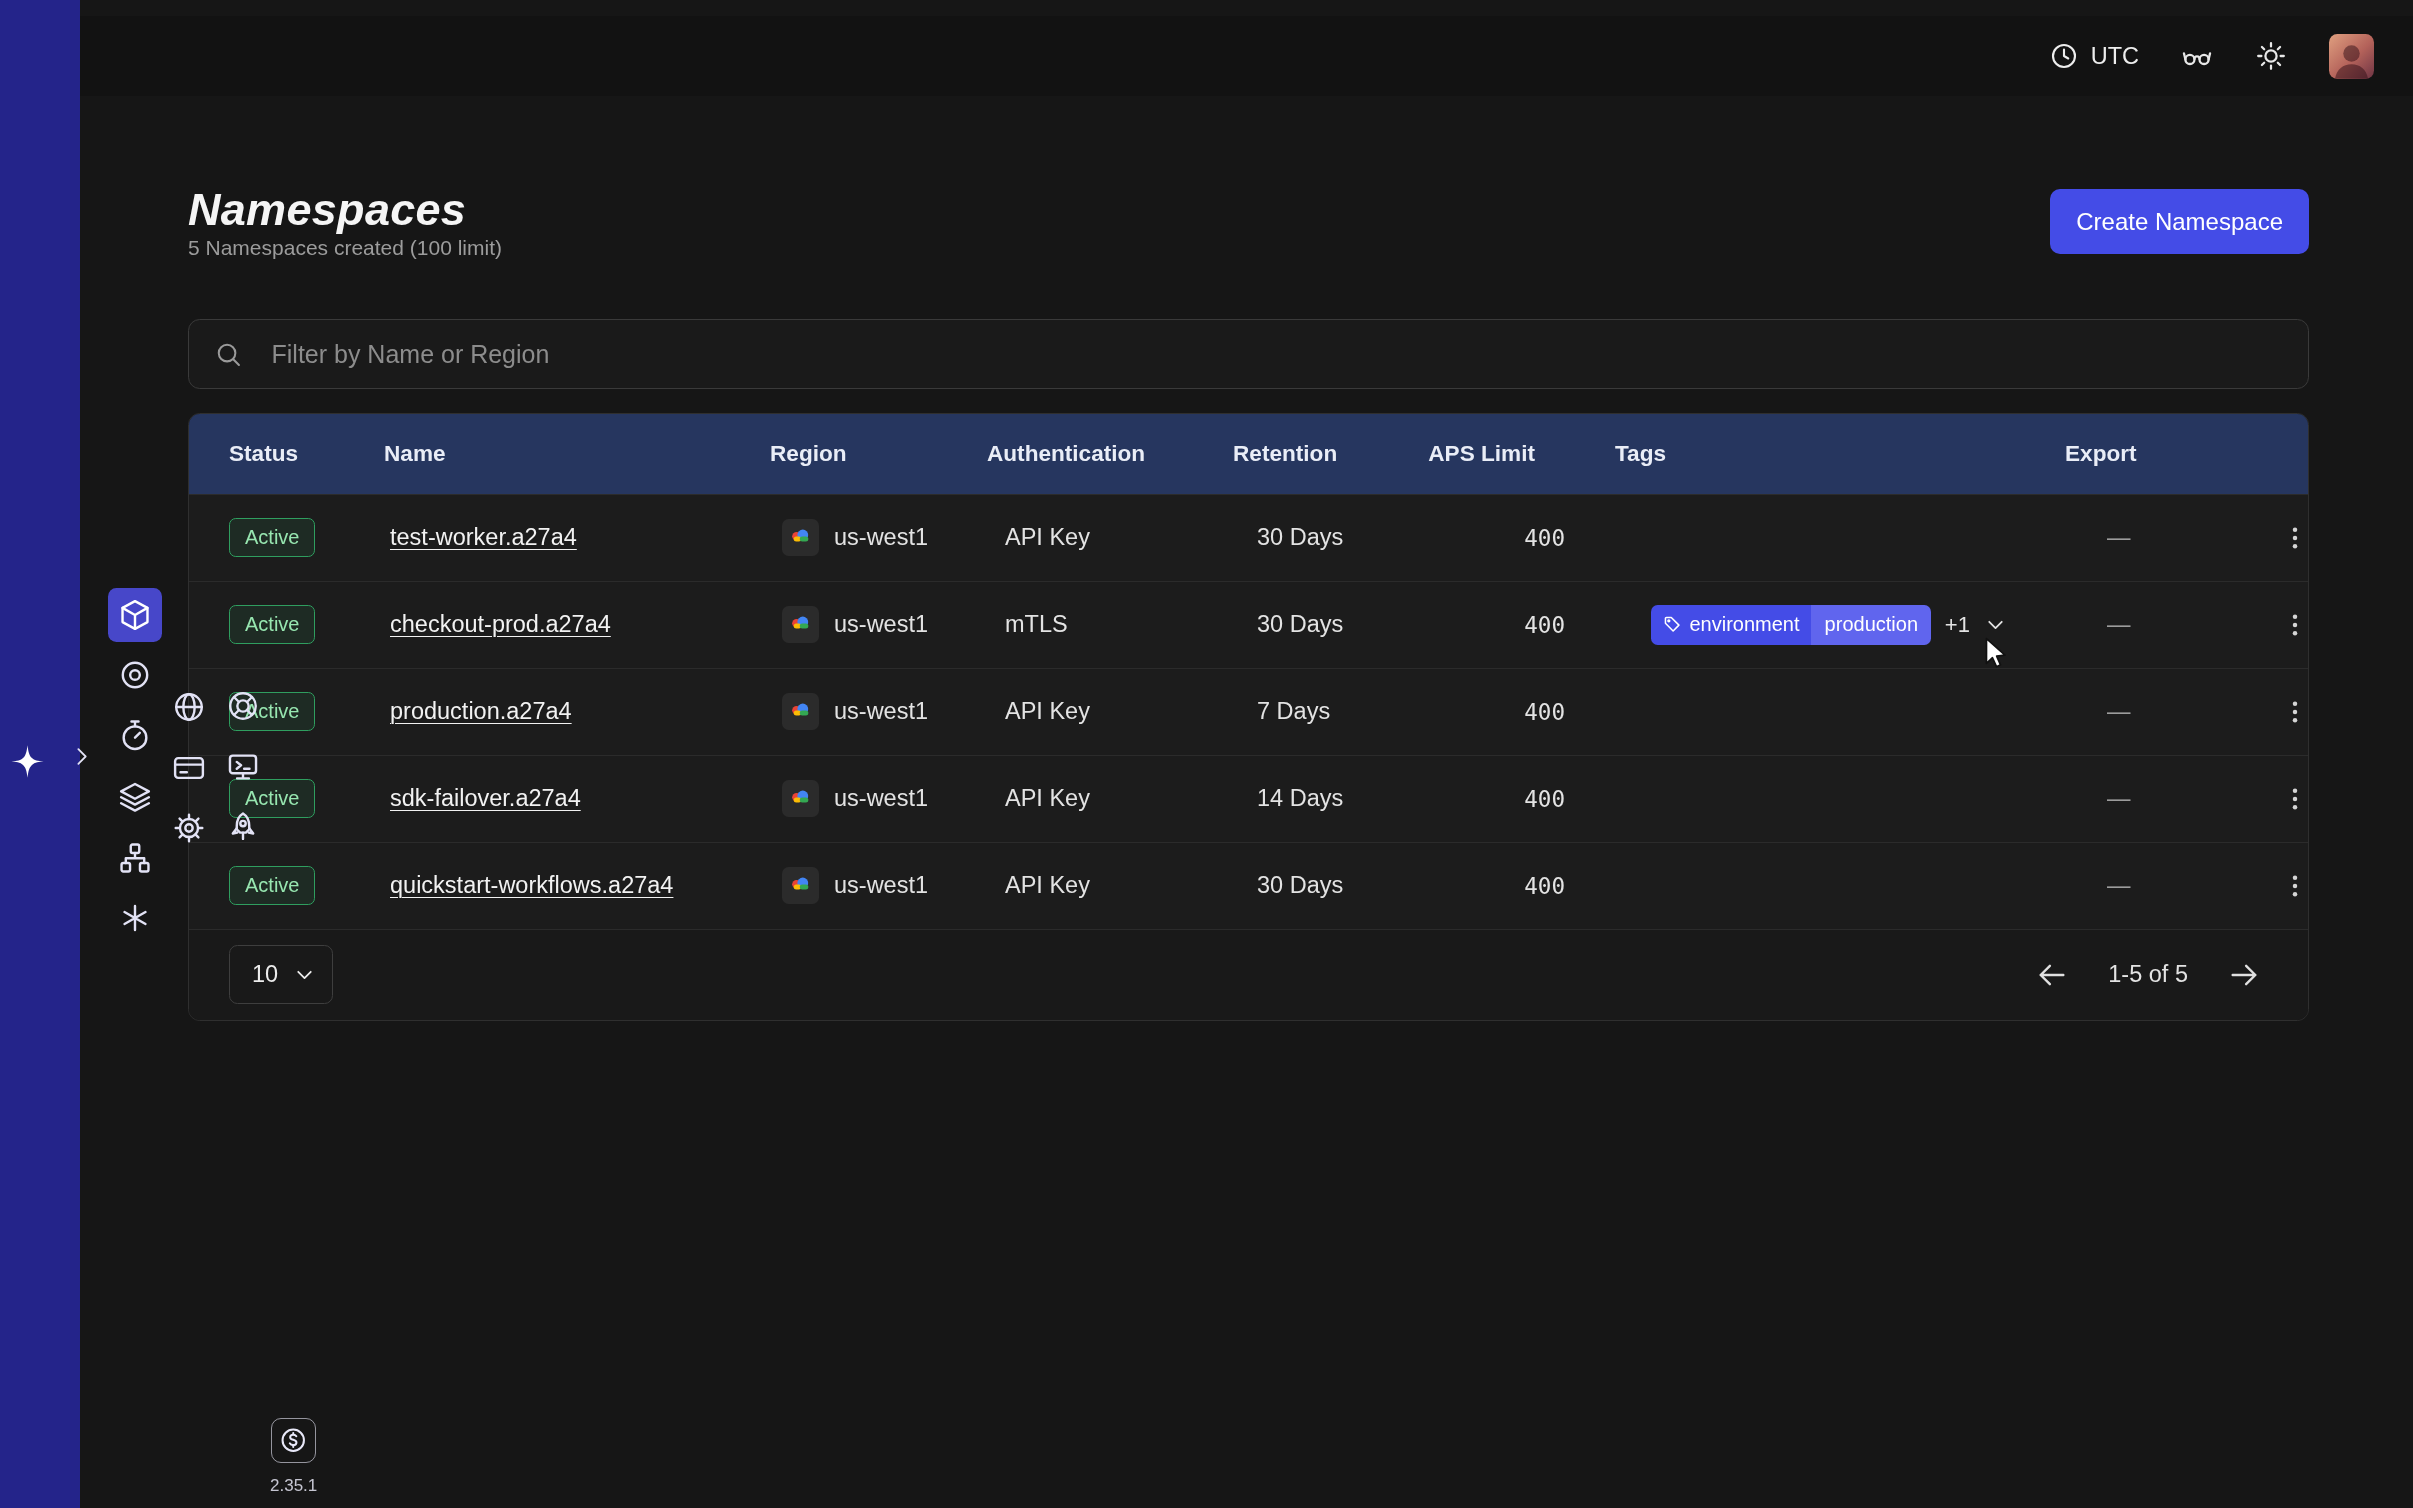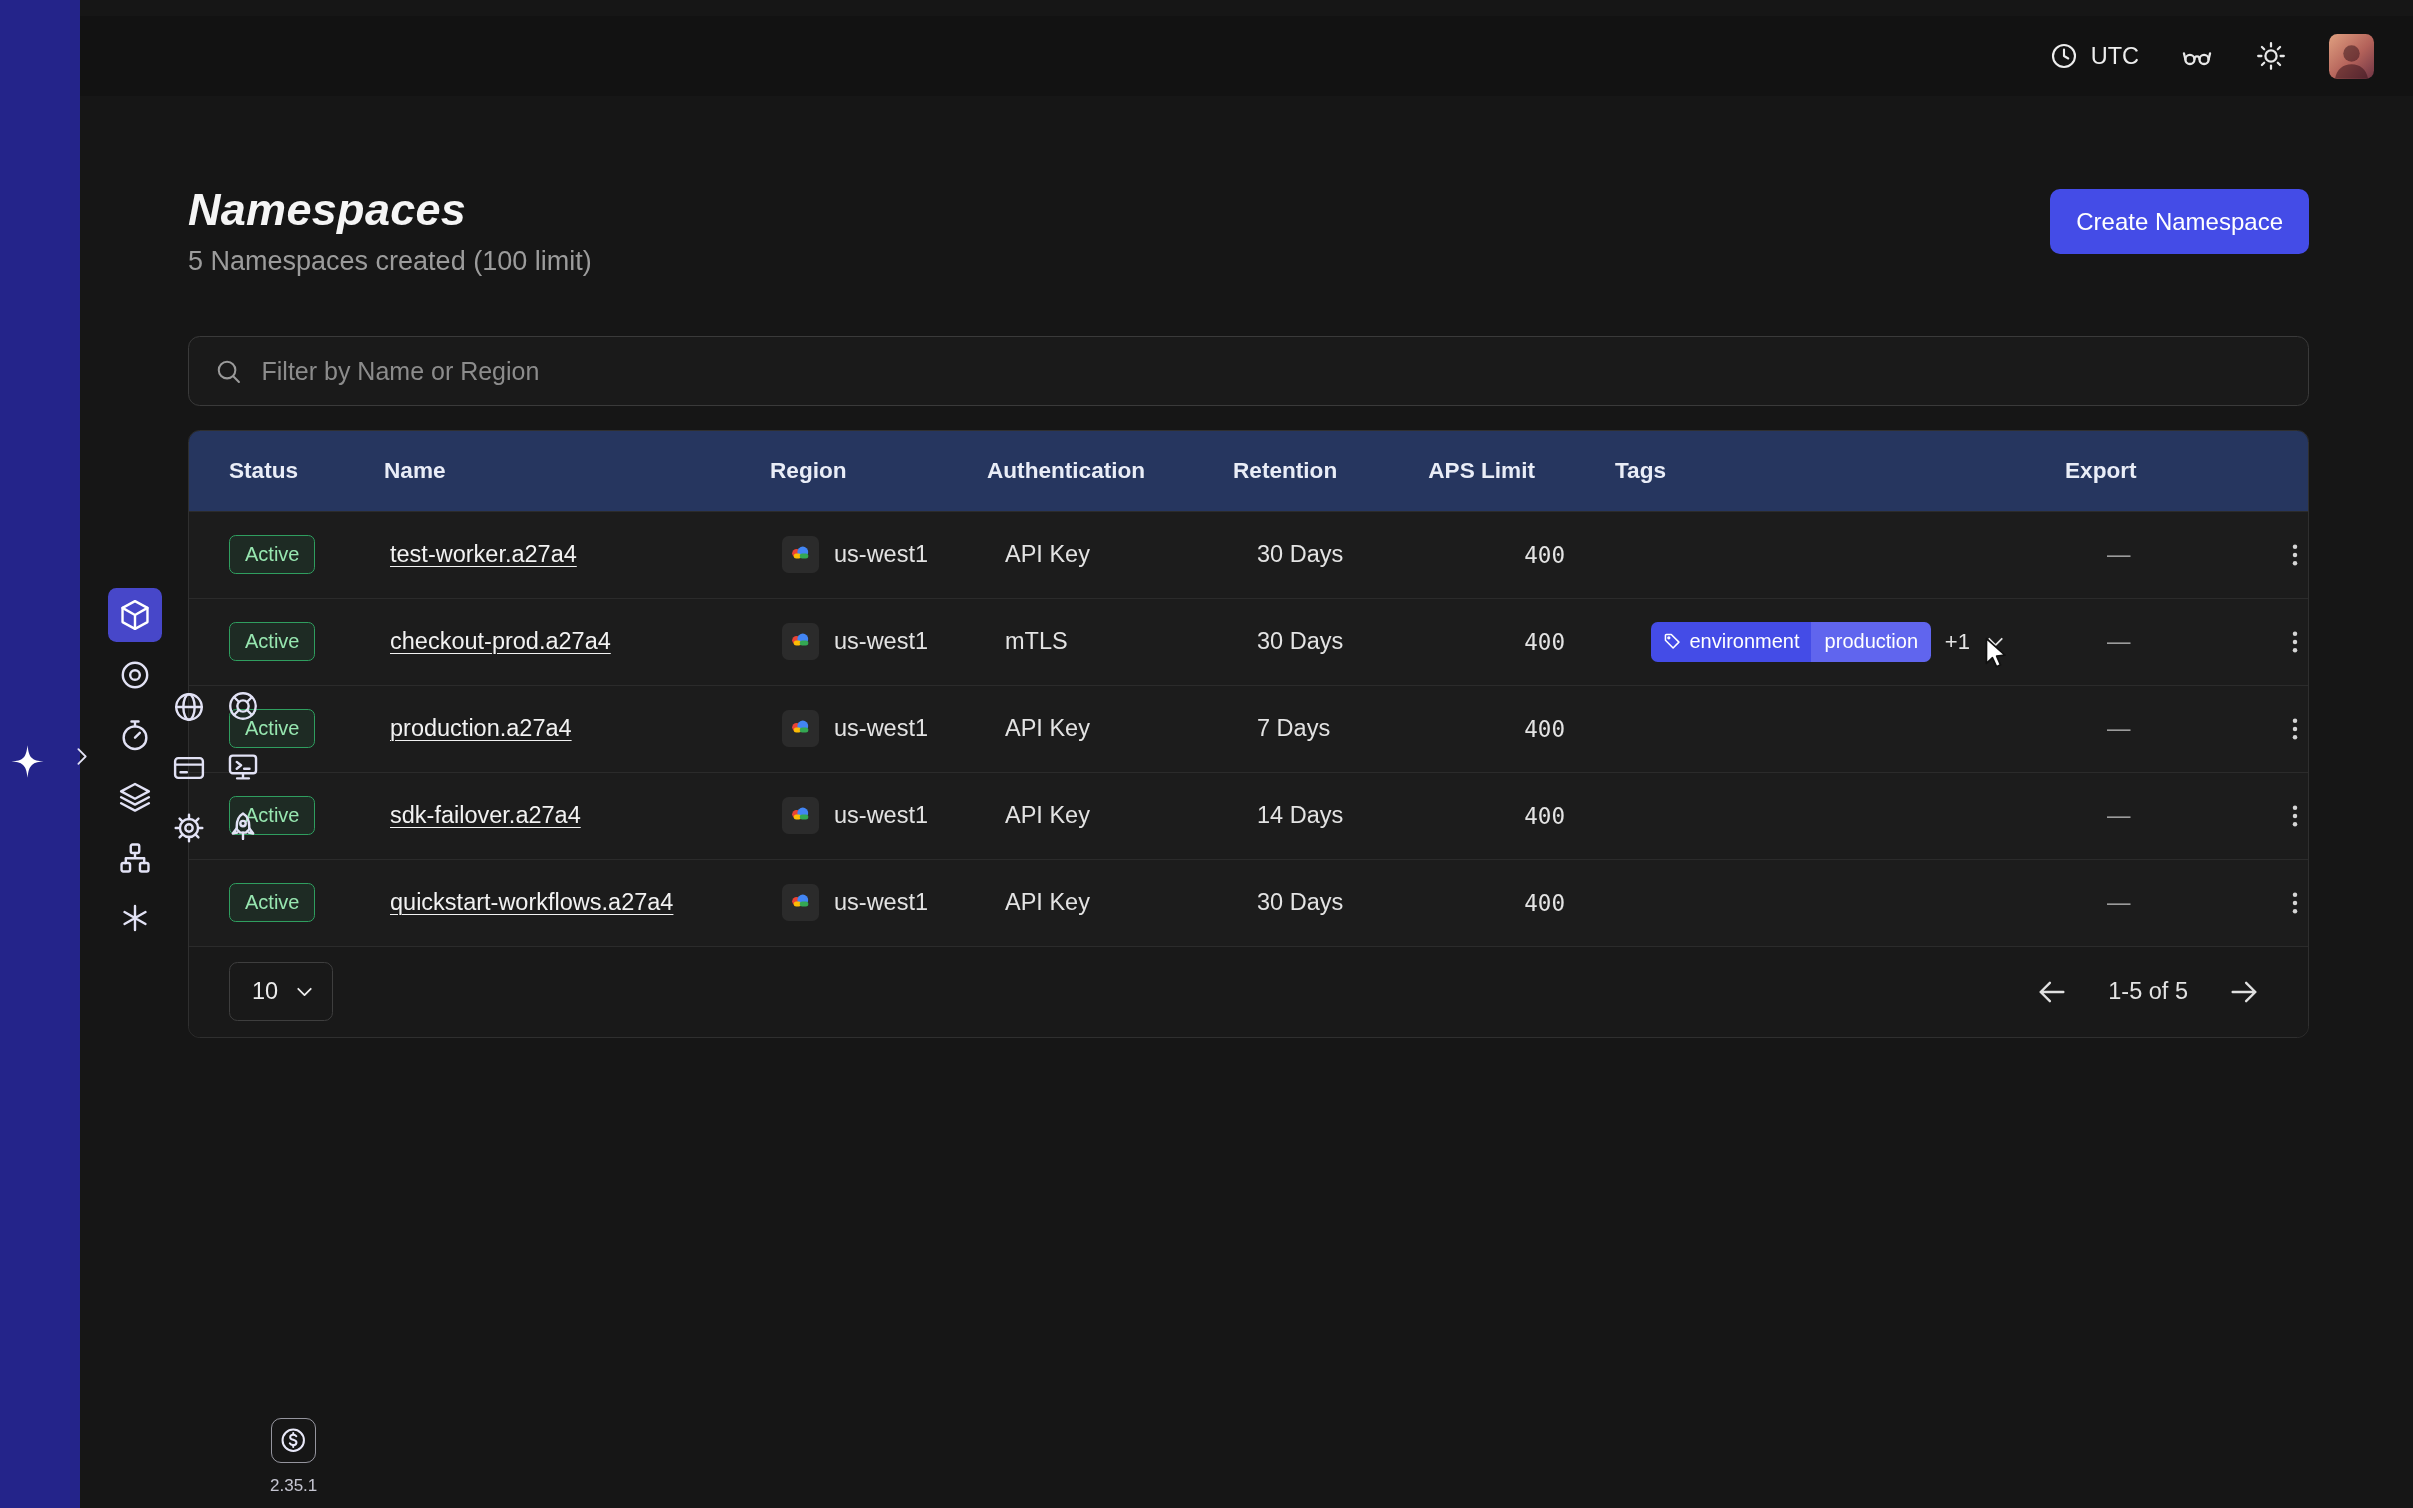--- a/index.html
+++ b/index.html
@@ -33,24 +33,24 @@
   .topbar { position: absolute; left: 80px; top: 16px; right: 0; height: 80px; background: #121212; display: flex; align-items: center; justify-content: flex-end; gap: 42px; padding-right: 39px; }
   .tz { display: flex; align-items: center; gap: 11.7px; color: #EDEDED; font-size: 23.5px; cursor: pointer; }
   .tb-btn { background: none; border: none; color: #E8E8E8; display: flex; cursor: pointer; padding: 0; }
   .avatar { width: 45px; height: 45px; border-radius: 8.4px; overflow: hidden; cursor: pointer; background: linear-gradient(135deg, #E0A080 0%, #B4625A 55%, #6E3444 100%); display: flex; align-items: flex-end; justify-content: center; }
   .avatar svg { width: 45px; height: 42px; display: block; }
 
   
   .content { position: absolute; left: 188px; top: 80px; width: 2121px; }
   .page-head { display: flex; justify-content: space-between; align-items: flex-start; margin-top: 104px; }
   h1 { font-size: 45px; font-weight: 700; color: #F5F5F5; letter-spacing: 0.3px; font-style: italic; }
-  .subtitle { margin-top: 10px; font-size: 27px; color: #9C9C9C; }
+  .subtitle { font-size: 21px; color: #9C9C9C; }
   .create-btn { margin-top: 5px; height: 65px; padding: 0 26px; background: var(--accent, #444CE7); color: #fff; font-size: 24px; border: none; border-radius: 10px; font-family: inherit; cursor: pointer; font-weight: 500; }
 
-  .search { height: 70px; border: 1.7px solid #3A3A3A; border-radius: 11.7px; background: #1A1A1A; display: flex; align-items: center; gap: 19px; padding: 0 25px; margin-top: 59px; color: #9A9A9A; }
+  .search { height: 70px; border: 1.7px solid #3A3A3A; border-radius: 11.7px; background: #1A1A1A; display: flex; align-items: center; gap: 29px; padding: 0 25px; margin-top: 59px; color: #9A9A9A; }
   .search input { flex: 1; background: transparent; border: none; outline: none; color: #E6E6E6; font-size: 25px; font-family: inherit; }
   .search input::placeholder { color: #8C8C8C; }
 
   
   .table { margin-top: 23.5px; border: 1.7px solid #2F2F2F; border-radius: 11.7px; overflow: hidden; --cols: 155px 386px 217px 246px 215px 167px 450px 161px 121px; }
   .thead { display: grid; grid-template-columns: var(--cols); height: 80px; background: var(--table-header-bg, #26365F); align-items: center; font-size: 22.6px; font-weight: 600; color: #E9EDF7; }
   .thead > div { padding-left: 40px; }
   .thead > div.right { text-align: right; padding-right: 40px; padding-left: 0; }
   .trow { display: grid; grid-template-columns: var(--cols); height: 87px; background: #1C1C1C; border-top: 1.7px solid #2B2B2B; align-items: center; font-size: 23.5px; color: #E3E3E3; gap: 6px; }
   .cell { padding-left: 40px; display: flex; align-items: center; gap: 15px; min-width: 0; }

